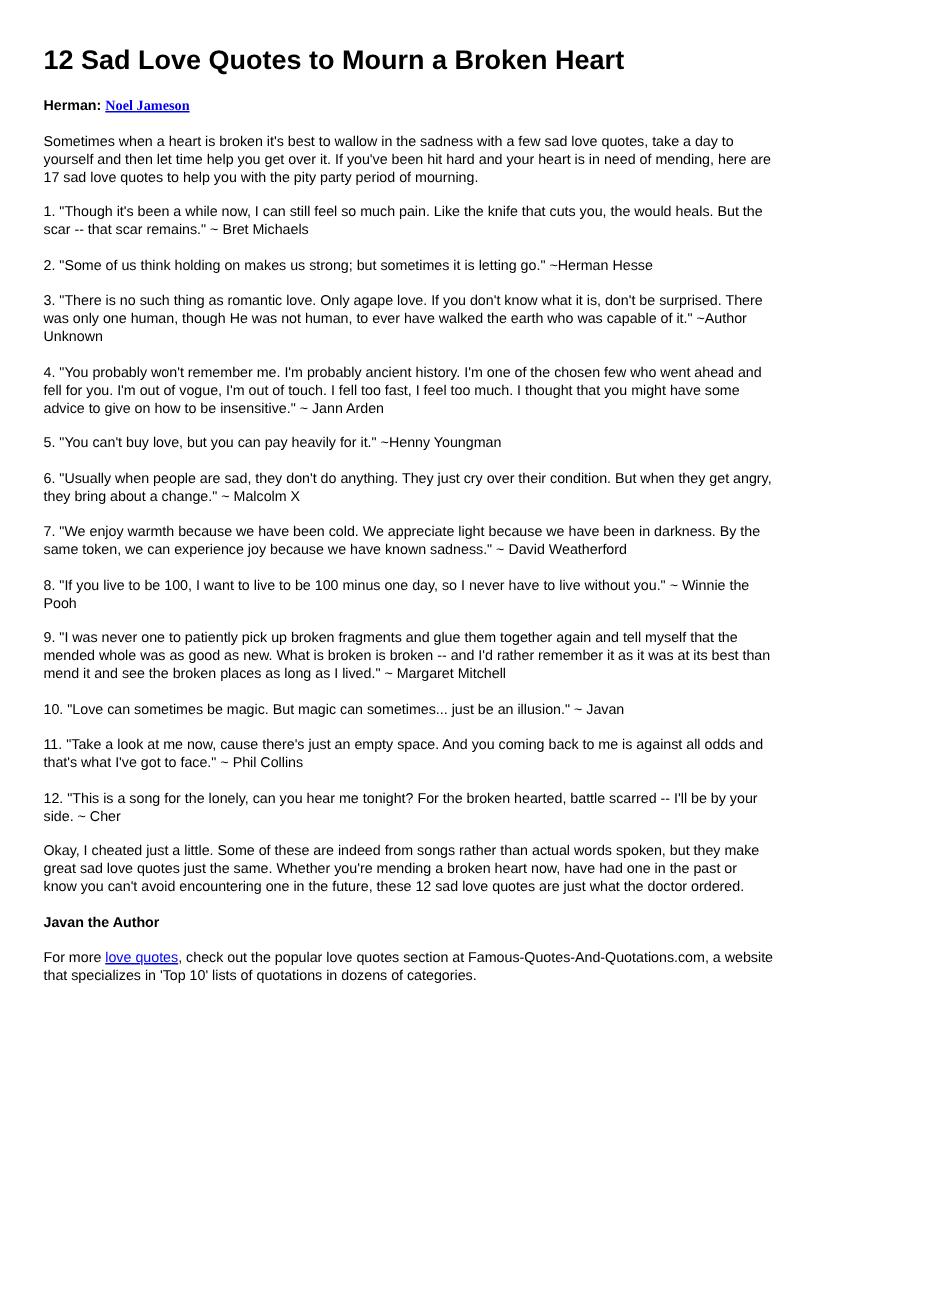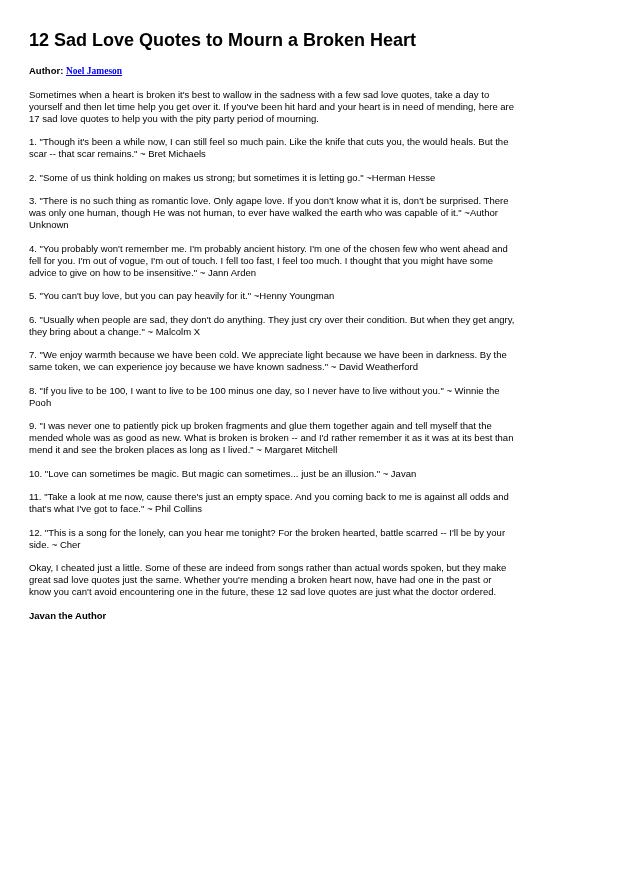--- a/index.html
+++ b/index.html
@@ -54,21 +54,21 @@
     word-break: break-all;
   }
 </style>
 </head>
 <body>
 
 <div class="page">
 
   <h1 class="title">12 Sad Love Quotes to Mourn a Broken Heart</h1>
 
-  <p class="byline"><span>Author: </span><a class="author-link">Noel Jameson</a></p>
+  <p class="byline"><span>Herman: </span><a class="author-link">Noel Jameson</a></p>
 
   <p>Sometimes when a heart is broken it's best to wallow in the sadness with a few sad love quotes, take a day to yourself and then let time help you get over it. If you've been hit hard and your heart is in need of mending, here are 17 sad love quotes to help you with the pity party period of mourning.</p>
 
   <p>1. "Though it's been a while now, I can still feel so much pain. Like the knife that cuts you, the would heals. But the scar -- that scar remains." ~ Bret Michaels</p>
   <p>2. "Some of us think holding on makes us strong; but sometimes it is letting go." ~Herman Hesse</p>
   <p>3. "There is no such thing as romantic love. Only agape love. If you don't know what it is, don't be surprised. There was only one human, though He was not human, to ever have walked the earth who was capable of it." ~Author Unknown</p>
   <p>4. "You probably won't remember me. I'm probably ancient history. I'm one of the chosen few who went ahead and fell for you. I'm out of vogue, I'm out of touch. I fell too fast, I feel too much. I thought that you might have some advice to give on how to be insensitive." ~ Jann Arden</p>
   <p>5. "You can't buy love, but you can pay heavily for it." ~Henny Youngman</p>
   <p>6. "Usually when people are sad, they don't do anything. They just cry over their condition. But when they get angry, they bring about a change." ~ Malcolm X</p>
   <p>7. "We enjoy warmth because we have been cold. We appreciate light because we have been in darkness. By the same token, we can experience joy because we have known sadness." ~ David Weatherford</p>
@@ -76,14 +76,15 @@
   <p>9. "I was never one to patiently pick up broken fragments and glue them together again and tell myself that the mended whole was as good as new. What is broken is broken -- and I'd rather remember it as it was at its best than mend it and see the broken places as long as I lived." ~ Margaret Mitchell</p>
   <p>10. "Love can sometimes be magic. But magic can sometimes... just be an illusion." ~ Javan</p>
   <p>11. "Take a look at me now, cause there's just an empty space. And you coming back to me is against all odds and that's what I've got to face." ~ Phil Collins</p>
   <p>12. "This is a song for the lonely, can you hear me tonight? For the broken hearted, battle scarred -- I'll be by your side. ~ Cher</p>
 
   <p>Okay, I cheated just a little. Some of these are indeed from songs rather than actual words spoken, but they make great sad love quotes just the same. Whether you're mending a broken heart now, have had one in the past or know you can't avoid encountering one in the future, these 12 sad love quotes are just what the doctor ordered.</p>
 
 
   <p class="about-heading">Javan the Author</p>
 
+  <p><span>For more </span><a>love quotes</a><span>, check out the popular love quotes section at Famous-Quotes-And-Quotations.com, a website that specializes in 'Top 10' lists of quotations in dozens of categories.</span></p>
 
 </div>
 
 </body></html>

